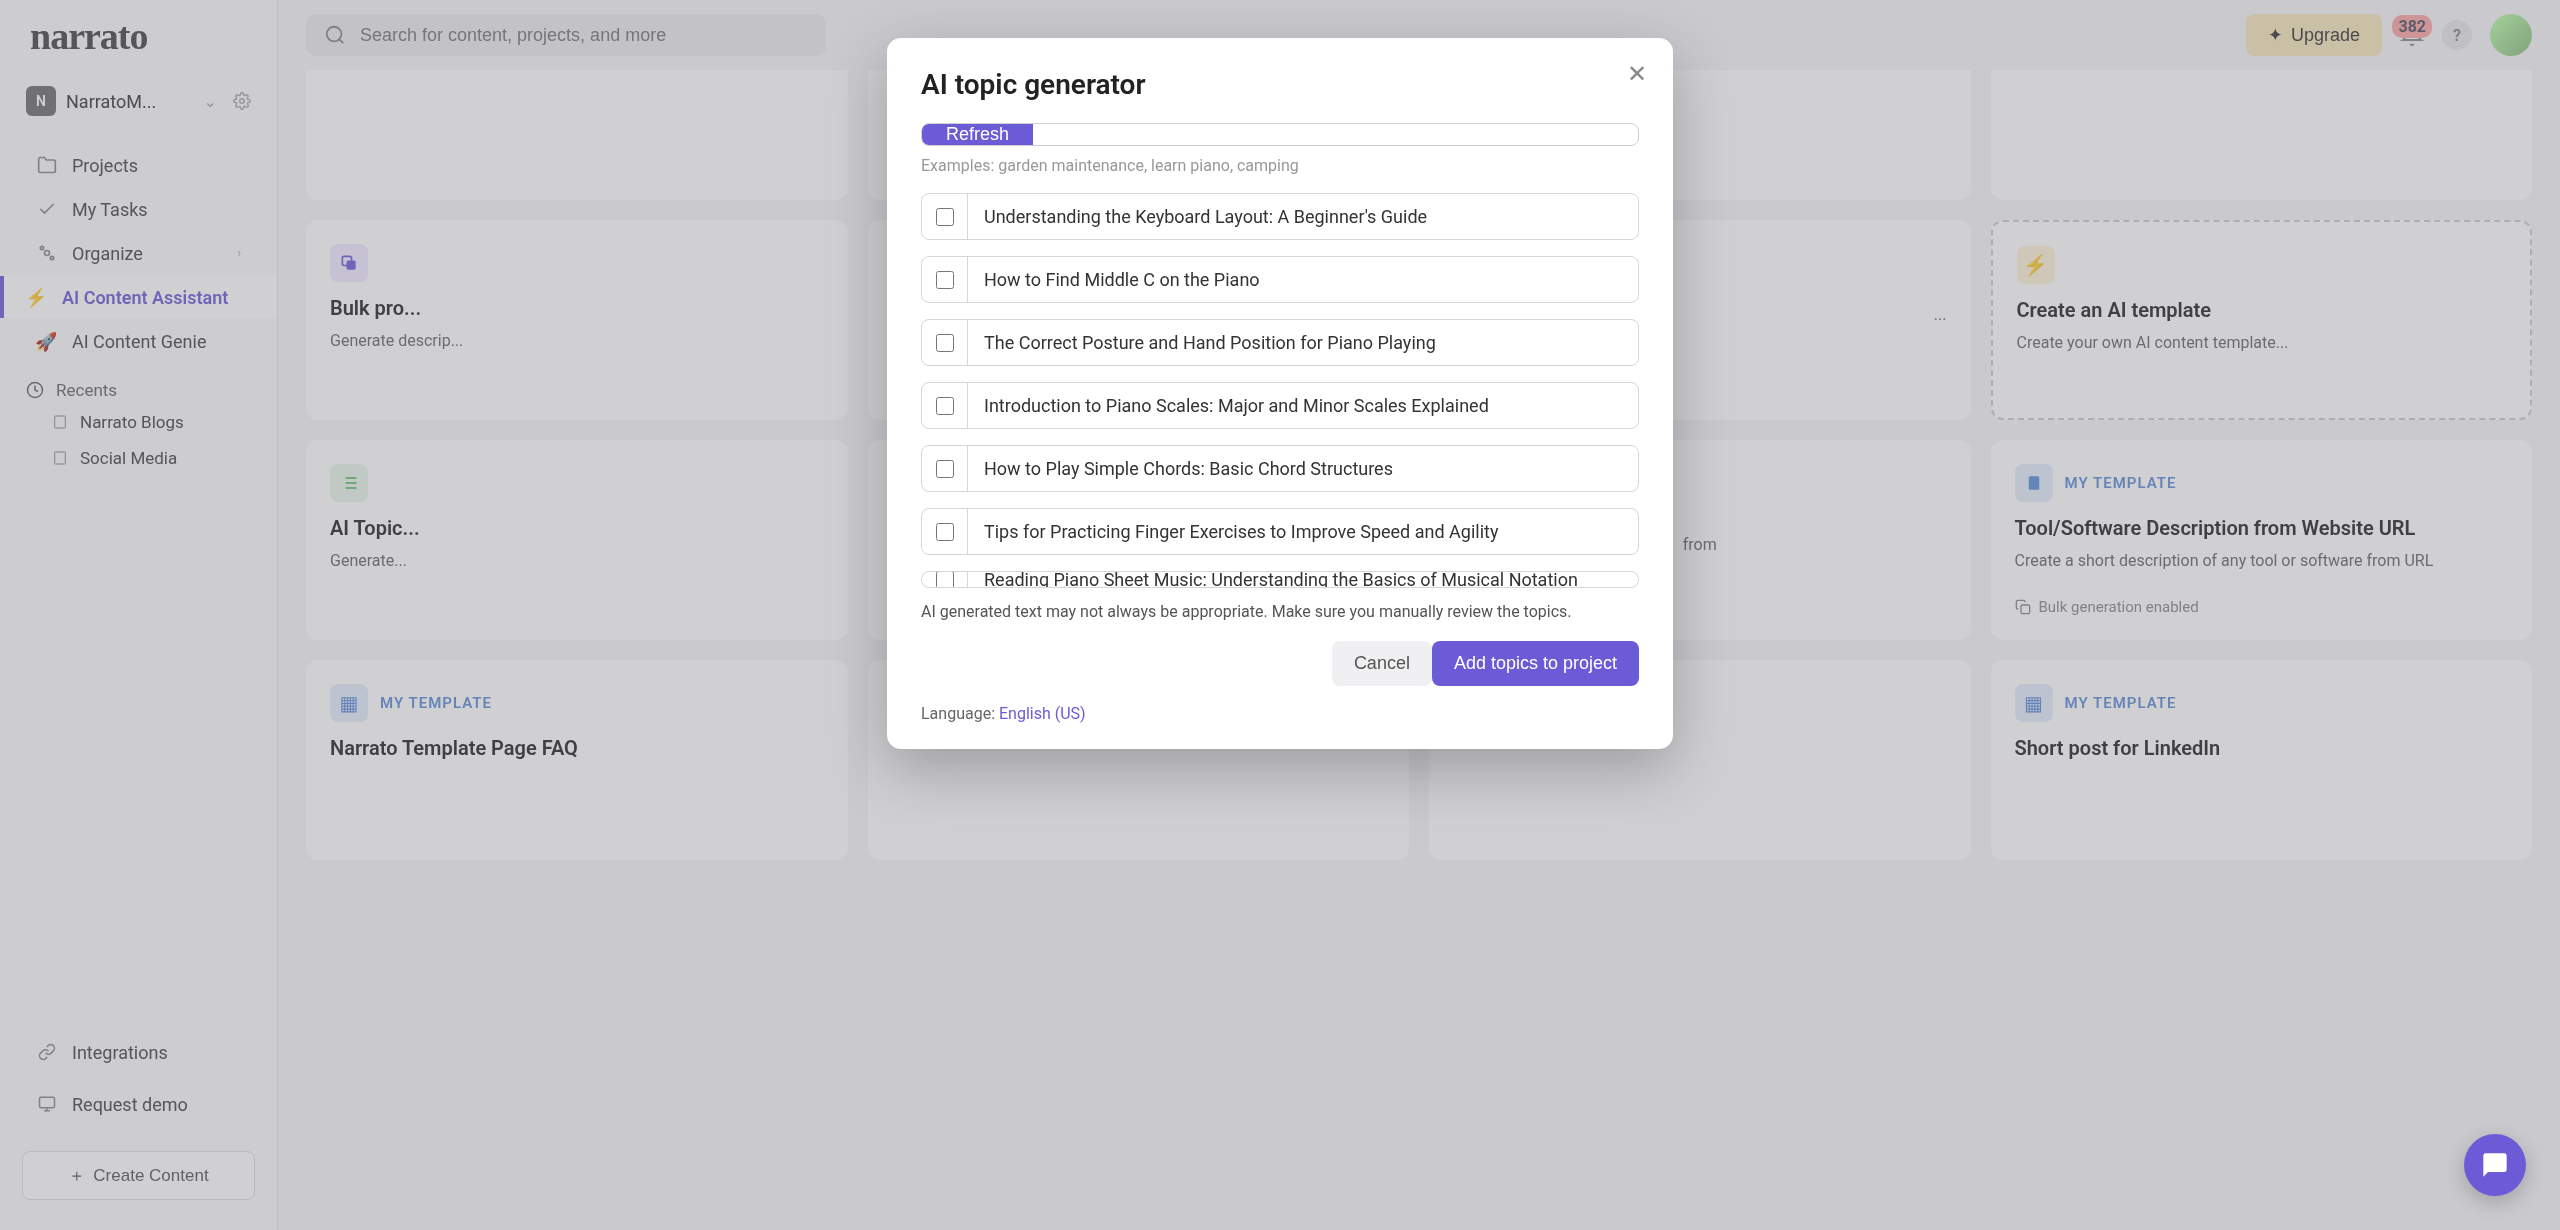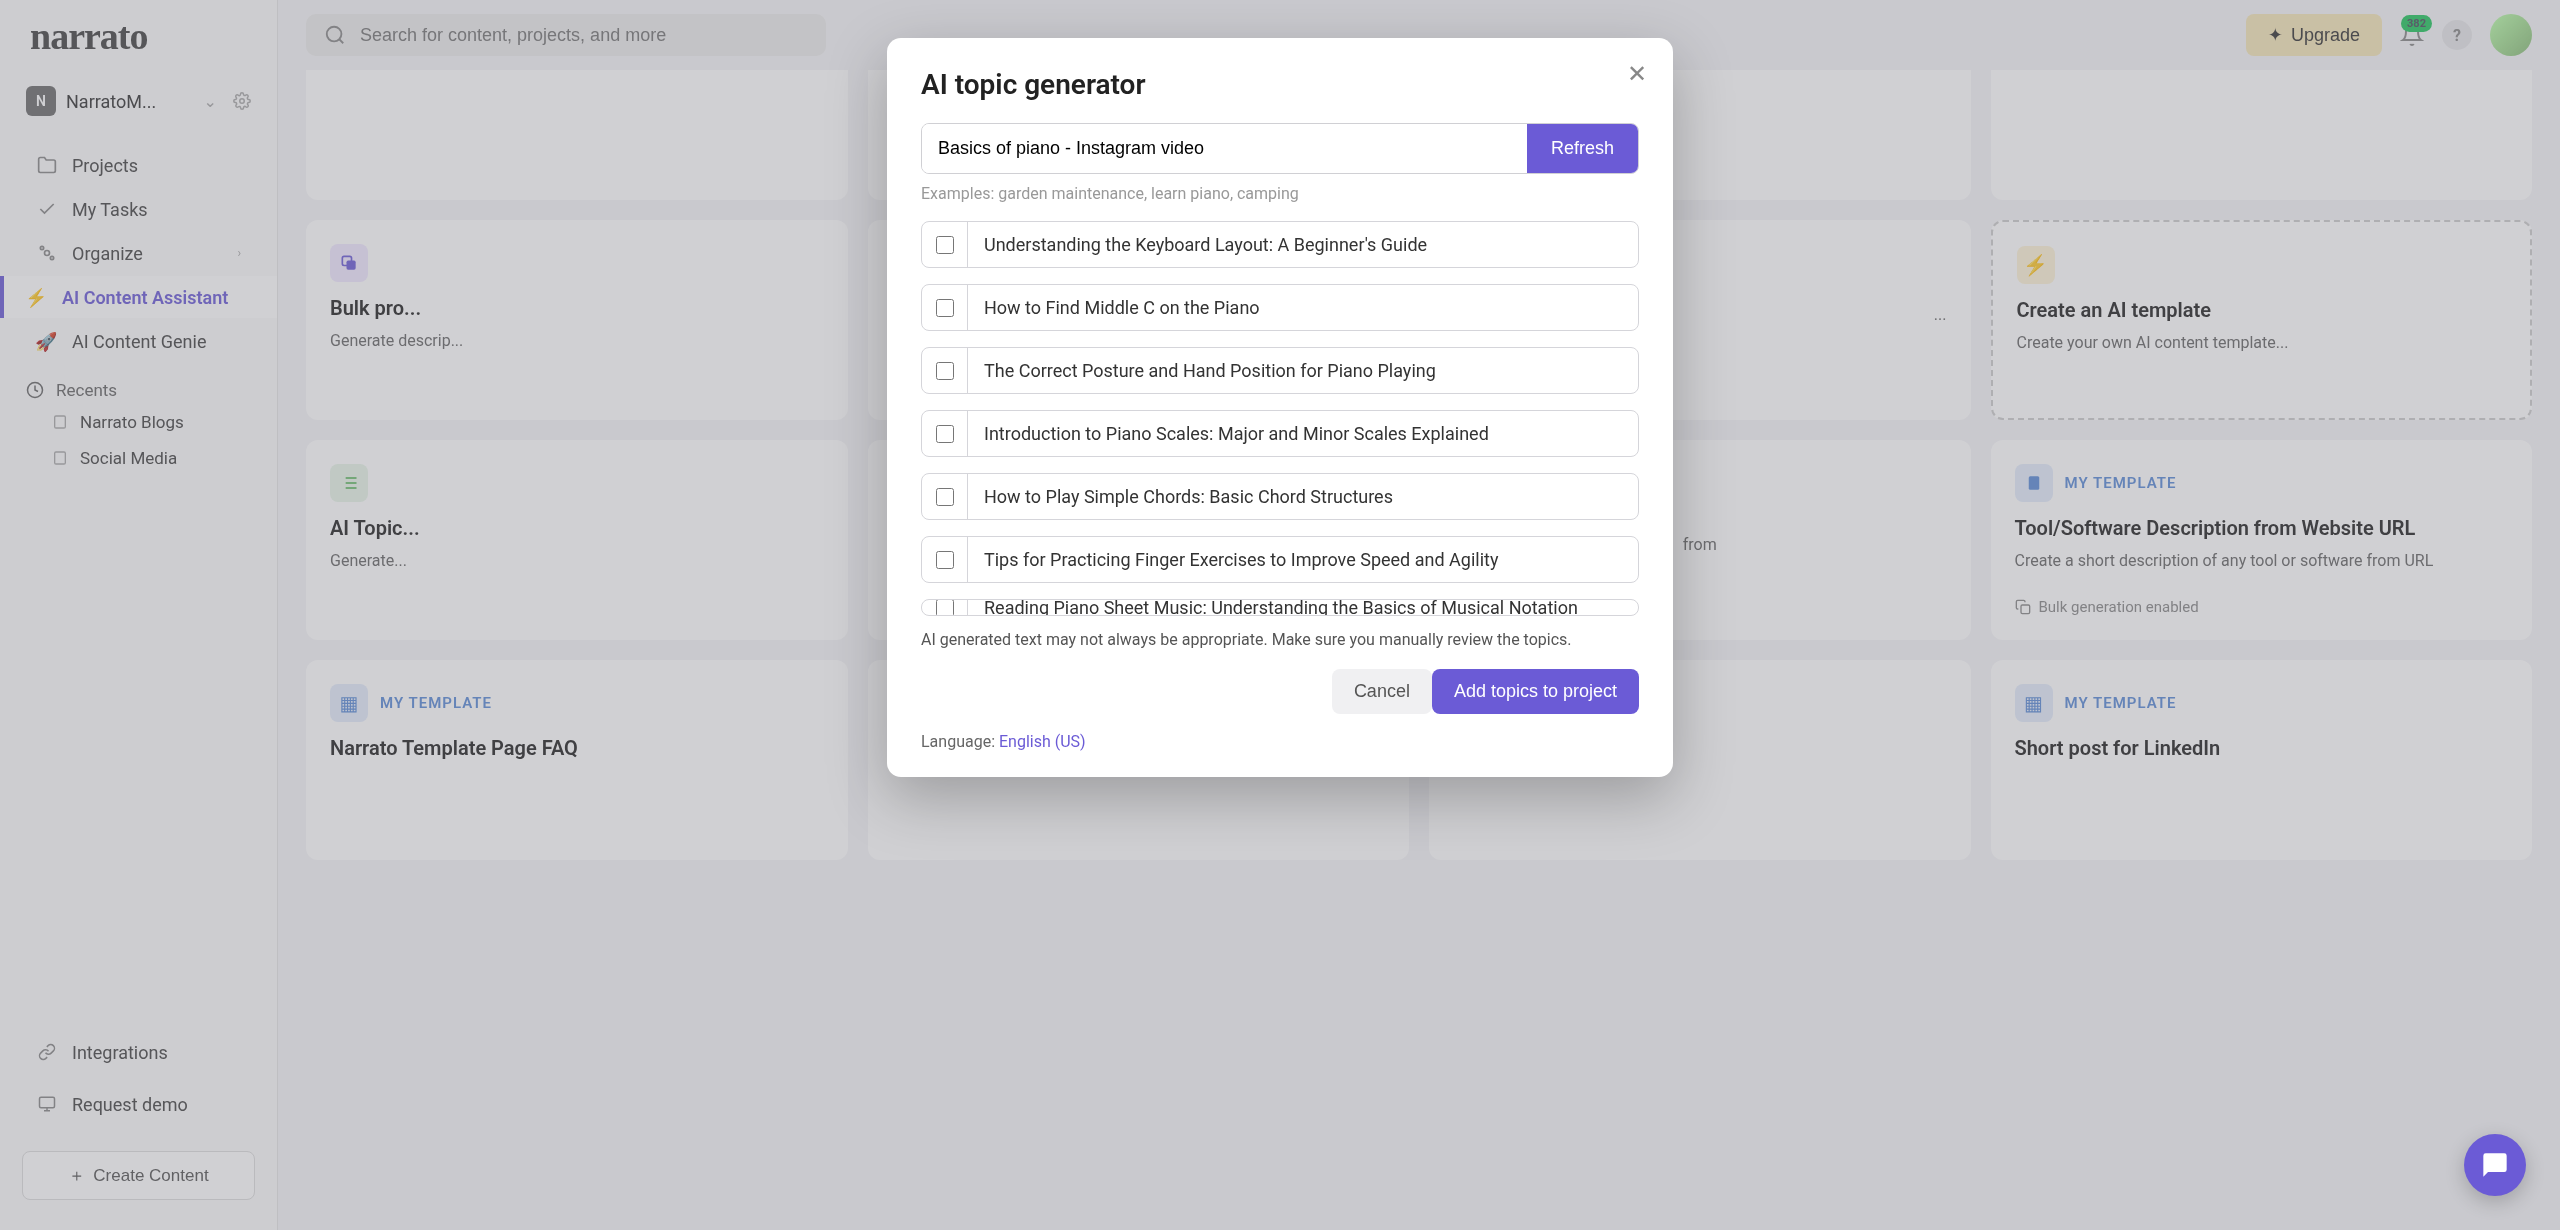--- a/index.html
+++ b/index.html
@@ -205,23 +205,23 @@
       display: flex;
       align-items: center;
       gap: 8px;
     }
 
     .bell-wrap { position: relative; }
     .notif-badge {
       position: absolute;
       top: -8px;
       right: -8px;
-      background: #22c55e;
+      background: #fca5a5;
       color: #4a4f5c;
-      font-size: 11px;
+      font-size: 16px;
       font-weight: 700;
       padding: 2px 6px;
       border-radius: 10px;
     }
 
     .avatar {
       width: 42px;
       height: 42px;
       border-radius: 50%;
       background: linear-gradient(135deg,#bfa,#8b7);
@@ -720,21 +720,20 @@
 </div>
 
 <div class="overlay">
   <div class="modal">
     <h2>AI topic generator</h2>
     <button class="close-x">
       <span>✕</span>
     </button>
 
     <div class="prompt-row">
-      <input value="Basics of piano - Instagram video" style="">
       <button class="refresh-btn">Refresh</button>
     </div>
     <div class="examples">Examples: garden maintenance, learn piano, camping</div>
 
     <div class="topic-list">
       <div class="topic-item">
         <div class="cb">
             <input type="checkbox" style="">
           </div>
         <div class="tt">Understanding the Keyboard Layout: A Beginner's Guide</div>

